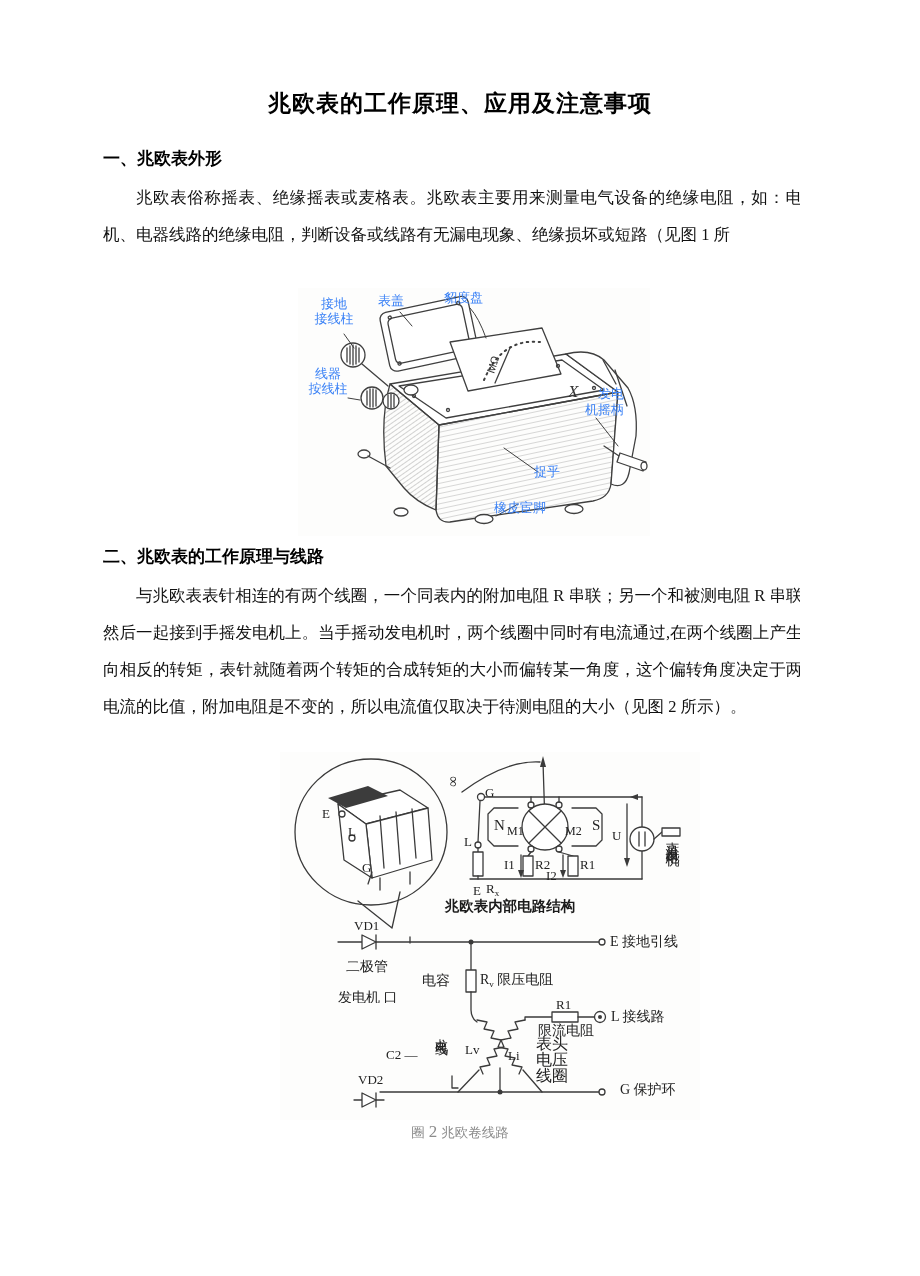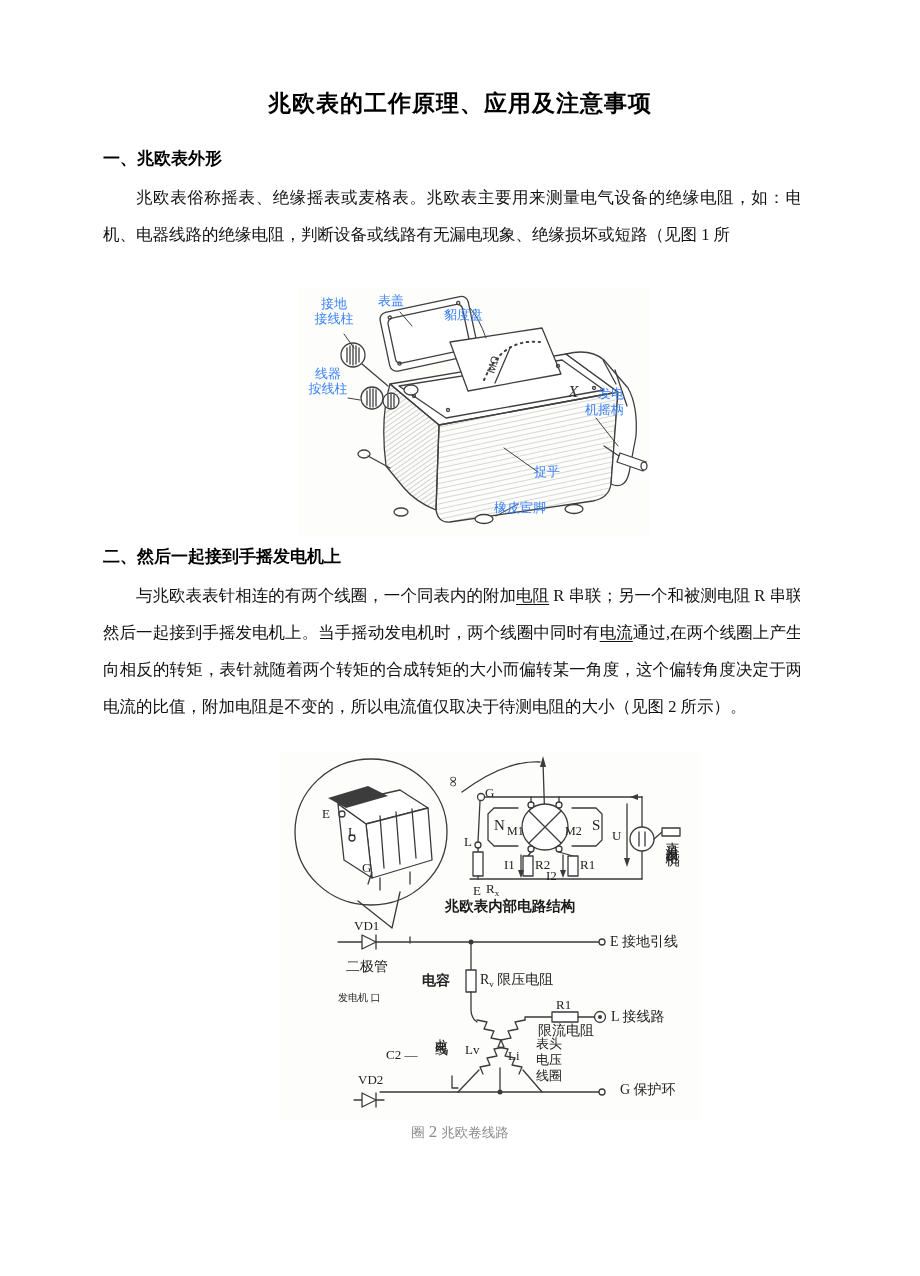--- a/index.html
+++ b/index.html
@@ -4,21 +4,21 @@
 <style>
   html,body{margin:0;padding:0;background:#ffffff;}
   .page{position:relative;width:800px;height:1276px;background:#fff;overflow:hidden;
         font-family:"Liberation Serif",serif;color:#1c1c1c;}
   .abs{position:absolute;}
   .doc-title{top:88px;left:0;width:920px;text-align:center;font-family:"Liberation Sans",sans-serif;
              font-weight:700;font-size:23px;letter-spacing:1px;color:#000;}
   .sec-head{left:103px;font-family:"Liberation Sans",sans-serif;font-weight:700;font-size:17px;color:#000;}
   .body-p{left:103px;width:716px;font-size:16.5px;line-height:37px;text-align:justify;
           text-indent:2em;color:#111;}
-  .u{text-decoration:underline;text-underline-offset:3px;}
+  .u{text-underline-offset:3px;}
   .figure{position:absolute;background:#fdfdfc;}
   .flabel{position:absolute;font-size:13px;line-height:15px;color:#3b82f6;white-space:pre-line;text-align:center;}
   .clabel{position:absolute;font-size:13px;line-height:15px;color:#222;white-space:pre-line;}
   .vert{writing-mode:vertical-rl;text-orientation:upright;letter-spacing:3px;}
   .sub{font-size:9px;vertical-align:-3px;}
   .clipped{height:13px;overflow:hidden;}
   .inner-cap{font-weight:600;font-size:14.5px;color:#1a1a1a;text-align:center;}
   .caption{top:1122px;left:0;width:920px;text-align:center;color:#8c8c8c;font-size:13.5px;}
   .caption .num{font-size:17px;margin:0 4px;}
   svg{display:block;}
@@ -110,31 +110,31 @@
           <path d="M298,130 L320,158"></path>
           <path d="M240,184 L206,160"></path>
           <path d="M220,216 L198,228"></path>
         </g>
       </g>
       <text transform="translate(196,86) rotate(-72)" font-size="11" fill="#333" font-family="Liberation Sans, sans-serif">MΩ</text>
     </svg>
     <div class="flabel" style="left:8px;top:8px;width:56px;">接地
 接线柱</div>
     <div class="flabel" style="left:80px;top:5px;">表盖</div>
-    <div class="flabel" style="left:146px;top:2px;margin-top:17px;">貂度盘</div>
+    <div class="flabel" style="left:146px;top:2px;">貂度盘</div>
     <div class="flabel" style="left:0px;top:78px;width:60px;">线器
 按线柱</div>
     <div class="flabel ital" style="left:270px;top:96px;">X</div>
     <div class="flabel" style="left:287px;top:98px;text-align:right;line-height:16px;">发电
 机摇柄</div>
     <div class="flabel" style="left:236px;top:176px;">捉乎</div>
     <div class="flabel" style="left:196px;top:212px;">橡皮宦脚</div>
   </div>
 
-  <div class="abs sec-head" style="top:545px;">二、然后一起接到手摇发电机上</div>
+  <div class="abs sec-head" style="top:545px;">二、兆欧表的工作原理与线路</div>
 
   <div class="abs body-p" style="top:577px;"><span>与兆欧表表针相连的有两个线圈，一个同表内的附加</span><span class="u">电阻</span><span> R 串联；另一个和被测电阻 R 串联，然后一起接到手摇发电机上。当手摇动发电机时，两个线圈中同时有</span><span class="u">电流</span><span>通过,在两个线圈上产生方向相反的转矩，表针就随着两个转矩的合成转矩的大小而偏转某一角度，这个偏转角度决定于两个电流的比值，附加电阻是不变的，所以电流值仅取决于待测电阻的大小（见图 2 所示）。</span></div>
 
   <div class="figure" style="left:280px;top:752px;width:420px;height:368px;">
     <svg viewBox="0 0 420 368" width="420" height="368">
       <g stroke="#3a3a3a" fill="none" stroke-width="1.3" stroke-linejoin="round" stroke-linecap="round">
 
         <ellipse cx="91" cy="80" rx="76" ry="73"></ellipse>
         <path d="M78,149 L112,176 L120,140"></path>
 
@@ -244,32 +244,32 @@
     <div class="clabel" style="left:193px;top:131px;">E</div>
     <div class="clabel vert" style="left:385px;top:78px;font-size:14px;">直流发电机</div>
     <div class="clabel inner-cap" style="left:150px;top:147px;width:160px;">兆欧表内部电路结构</div>
 
     <div class="clabel" style="left:42px;top:54px;">E</div>
     <div class="clabel" style="left:68px;top:72px;">L</div>
     <div class="clabel" style="left:82px;top:108px;">G</div>
 
     <div class="clabel" style="left:74px;top:166px;">VD1</div>
     <div class="clabel" style="left:66px;top:207px;font-size:14px;">二极管</div>
-    <div class="clabel clipped" style="left:58px;top:238px;font-size:10px;text-align:center;">发电机 口</div>
+    <div class="clabel clipped" style="left:58px;top:238px;font-size:14px;text-align:center;">发电机 口</div>
     <div class="clabel" style="left:330px;top:182px;font-size:14px;">E 接地引线</div>
-    <div class="clabel" style="left:142px;top:221px;font-size:14px;font-weight:bold;">电容</div>
+    <div class="clabel" style="left:142px;top:221px;font-size:14px;">电容</div>
     <div class="clabel" style="left:200px;top:220px;font-size:14px;"><span>R</span><span class="sub">v</span><span> 限压电阻</span></div>
     <div class="clabel" style="left:276px;top:245px;">R1</div>
     <div class="clabel" style="left:258px;top:271px;font-size:14px;">限流电阻</div>
     <div class="clabel" style="left:331px;top:257px;font-size:14px;">L 接线路</div>
     <div class="clabel" style="left:106px;top:295px;">C2 —</div>
     <div class="clabel vert" style="left:154px;top:276px;font-size:13px;letter-spacing:2px;">龙电线</div>
     <div class="clabel" style="left:185px;top:290px;">Lv</div>
     <div class="clabel" style="left:228px;top:296px;text-align:center;">Li</div>
-    <div class="clabel" style="left:256px;top:284px;font-size:13px;line-height:16px;">表头
+    <div class="clabel" style="left:256px;top:284px;font-size:16px;line-height:16px;">表头
 电压
 线圈</div>
     <div class="clabel" style="left:78px;top:320px;">VD2</div>
     <div class="clabel" style="left:330px;top:330px;font-size:14px;margin-left:10px;">G 保护环</div>
   </div>
 
   <div class="abs caption"><span>圈</span><span class="num">2</span><span>兆欧卷线路</span></div>
 
 </div>
 

